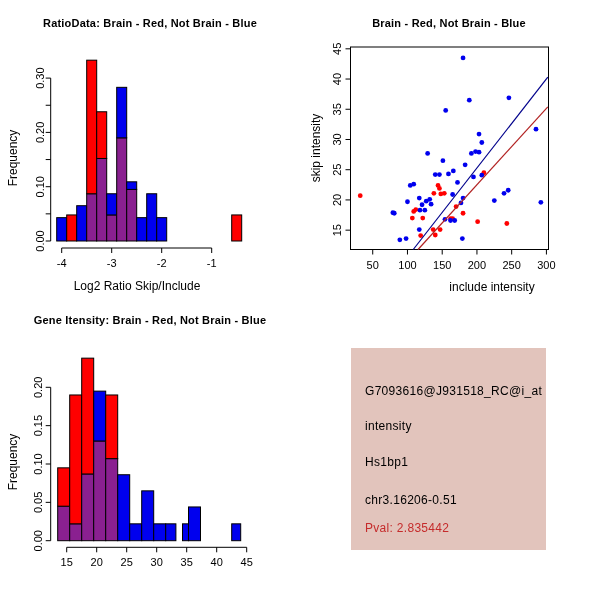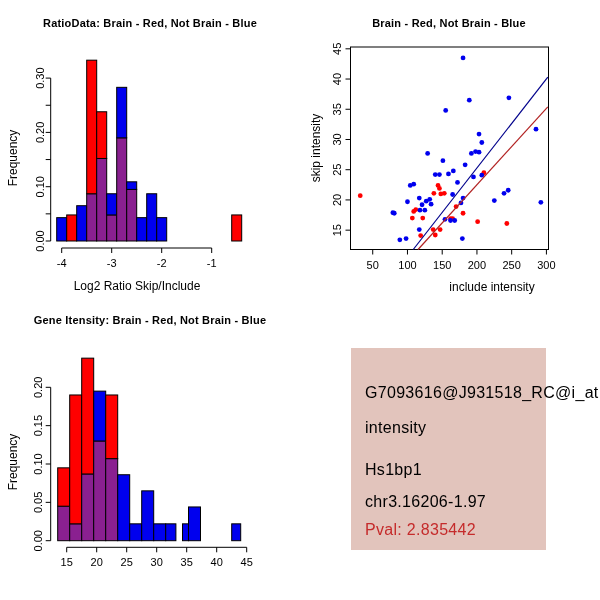--- a/index.html
+++ b/index.html
@@ -4,21 +4,21 @@
 <style>
   html,body{margin:0;padding:0;background:#fff;}
   .stage{position:relative;width:600px;height:600px;background:#ffffff;overflow:hidden;
          font-family:"Liberation Sans",sans-serif;color:#000;}
   #plot-svg{position:absolute;left:0;top:0;}
   .ovl{position:absolute;white-space:nowrap;transform:translate(-50%,-50%);}
   .title{font-size:11px;font-weight:bold;letter-spacing:.2px;}
   .axlab{font-size:12px;}
   .vert{transform:translate(-50%,-50%) rotate(-90deg);}
   .info-box{position:absolute;}
-  .info-line{position:absolute;left:14px;font-size:16px;letter-spacing:.3px;white-space:nowrap;text-align:right;}
+  .info-line{position:absolute;left:14px;font-size:12px;letter-spacing:.3px;white-space:nowrap;text-align:right;}
 </style>
 </head>
 <body>
 
 <div class="stage">
   <svg id="plot-svg" width="600" height="600">
       <line x1="50.7" y1="241" x2="50.7" y2="78.1" stroke="#000"></line>
       <line x1="45.7" y1="241" x2="50.7" y2="241" stroke="#000"></line>
       <text x="40" y="241" font-size="11" text-anchor="middle" fill="#000" font-family="&quot;Liberation Sans&quot;,sans-serif" dominant-baseline="central" transform="rotate(-90 40 241)">0.00</text>
       <line x1="45.7" y1="213.85" x2="50.7" y2="213.85" stroke="#000"></line>
@@ -207,17 +207,17 @@
 
   <div class="ovl axlab" style="left:449px;top:287px;margin-left:43px;">include intensity</div>
   <div class="ovl axlab vert" style="left:316px;top:148px;">skip intensity</div>
 
   <div class="ovl axlab" style="left:150px;top:620px;">Intensity</div>
   <div class="ovl axlab vert" style="left:13px;top:462px;">Frequency</div>
 
   <div class="info-box" id="info-box" style="left: 351px; top: 348px; width: 195px; height: 202px; background: rgb(226, 196, 188);">
     <div class="info-line" style="top:36px;">G7093616@J931518_RC@i_at</div>
     <div class="info-line" style="top:71px;">intensity</div>
-    <div class="info-line" style="top:113px;">Hs1bp1</div>
-    <div class="info-line" style="top:145px;">chr3.16206-1.97</div>
+    <div class="info-line" style="top:107px;">Hs1bp1</div>
+    <div class="info-line" style="top:145px;">chr3.16206-0.51</div>
     <div class="info-line" id="pval-line" style="top: 173px; color: rgb(197, 43, 43);">Pval: 2.835442</div>
   </div>
 </div>
 
 </body></html>

